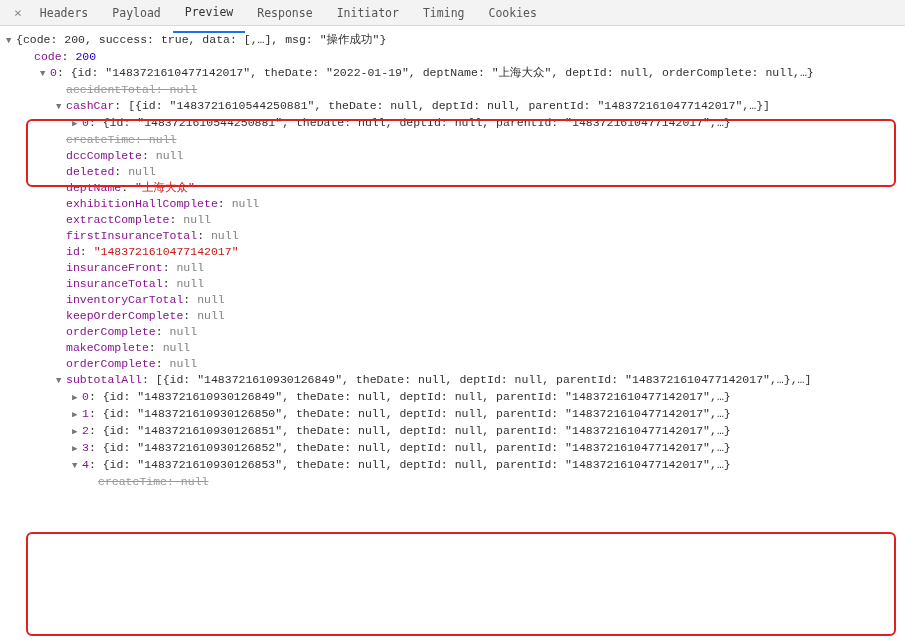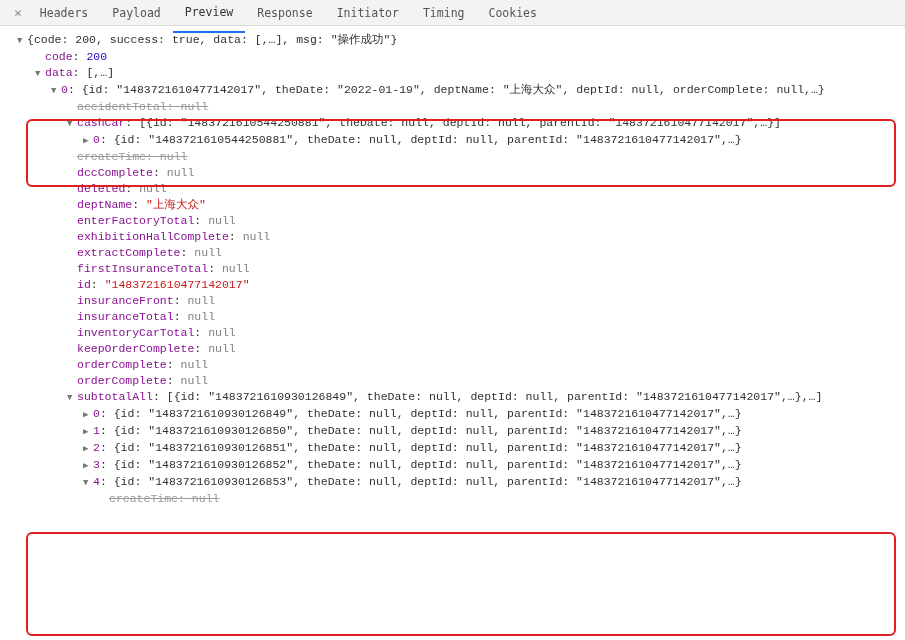--- a/index.html
+++ b/index.html
@@ -39,21 +39,21 @@
       color: #333;
       border-bottom: 2px solid #1a73e8;
     }
     .content {
       padding: 6px 0 6px 6px;
       font-family: Consolas, "Courier New", monospace;
       font-size: 11.5px;
       line-height: 16px;
       color: #303030;
     }
-    .row { white-space: nowrap; margin-left: 11px; }
+    .row { white-space: nowrap; }
     .ind1 { padding-left: 18px; }
     .ind2 { padding-left: 34px; }
     .ind3 { padding-left: 50px; }
     .ind4 { padding-left: 66px; }
     .caret {
       display: inline-block;
       width: 10px;
       color: #777;
       font-size: 9px;
       cursor: pointer;
@@ -88,60 +88,59 @@
   <span class="tab">Timing</span>
   <span class="tab">Cookies</span>
 </div>
 
 <div class="content">
 
   <div class="row"><span class="caret">▼</span><span class="brace">{code: 200, success: true, data: [,…], msg: "操作成功"}</span></div>
 
   <div class="row ind1"><span class="nocaret"></span><span class="key">code</span><span class="brace">: </span><span class="num">200</span></div>
 
-  <div class="row ind1"><span class="caret">▼</span><span class="key">data</span><span class="brace">: </span><span class="brace">[,…]</span></div>
 
   <div class="row ind2"><span class="caret">▼</span><span class="key">0</span><span class="brace">: </span><span class="brace">{id: "1483721610477142017", theDate: "2022-01-19", deptName: "上海大众", deptId: null, orderComplete: null,…}</span></div>
 
   <div class="row ind3 strike"><span class="nocaret"></span><span class="key">accidentTotal</span><span>: </span><span class="nul">null</span></div>
 
   <div class="row ind3"><span class="caret">▼</span><span class="key">cashCar</span><span class="brace">: </span><span class="brace">[{id: "1483721610544250881", theDate: null, deptId: null, parentId: "1483721610477142017",…}]</span></div>
 
   <div class="row ind4"><span class="caret">▶</span><span class="key">0</span><span class="brace">: </span><span class="brace">{id: "1483721610544250881", theDate: null, deptId: null, parentId: "1483721610477142017",…}</span></div>
 
 
   <div class="row ind3 strike"><span class="nocaret"></span><span class="key">createTime</span><span>: </span><span class="nul">null</span></div>
 
   <div class="row ind3"><span class="nocaret"></span><span class="key">dccComplete</span><span class="brace">: </span><span class="nul">null</span></div>
 
   <div class="row ind3"><span class="nocaret"></span><span class="key">deleted</span><span class="brace">: </span><span class="nul">null</span></div>
 
 
   <div class="row ind3"><span class="nocaret"></span><span class="key">deptName</span><span class="brace">: </span><span class="str">"上海大众"</span></div>
 
-  <div class="row ind3"><span class="nocaret"></span><span class="key">enterFactoryTotal</span><span class="brace">: </span><span class="nul">null</span></div>
 
   <div class="row ind3"><span class="nocaret"></span><span class="key">exhibitionHallComplete</span><span class="brace">: </span><span class="nul">null</span></div>
 
   <div class="row ind3"><span class="nocaret"></span><span class="key">extractComplete</span><span class="brace">: </span><span class="nul">null</span></div>
 
   <div class="row ind3"><span class="nocaret"></span><span class="key">firstInsuranceTotal</span><span class="brace">: </span><span class="nul">null</span></div>
 
   <div class="row ind3"><span class="nocaret"></span><span class="key">id</span><span class="brace">: </span><span class="str">"1483721610477142017"</span></div>
 
   <div class="row ind3"><span class="nocaret"></span><span class="key">insuranceFront</span><span class="brace">: </span><span class="nul">null</span></div>
 
   <div class="row ind3"><span class="nocaret"></span><span class="key">insuranceTotal</span><span class="brace">: </span><span class="nul">null</span></div>
 
   <div class="row ind3"><span class="nocaret"></span><span class="key">inventoryCarTotal</span><span class="brace">: </span><span class="nul">null</span></div>
 
   <div class="row ind3"><span class="nocaret"></span><span class="key">keepOrderComplete</span><span class="brace">: </span><span class="nul">null</span></div>
 
   <div class="row ind3"><span class="nocaret"></span><span class="key">orderComplete</span><span class="brace">: </span><span class="nul">null</span></div>
 
+  <div class="row ind3"><span class="nocaret"></span><span class="key">makeComplete</span><span class="brace">: </span><span class="nul">null</span></div>
 
   <div class="row ind3"><span class="nocaret"></span><span class="key">orderComplete</span><span class="brace">: </span><span class="nul">null</span></div>
 
 
   <div class="row ind3"><span class="caret">▼</span><span class="key">subtotalAll</span><span class="brace">: </span><span class="brace">[{id: "1483721610930126849", theDate: null, deptId: null, parentId: "1483721610477142017",…},…]</span></div>
 
   <div class="row ind4"><span class="caret">▶</span><span class="key">0</span><span class="brace">: </span><span class="brace">{id: "1483721610930126849", theDate: null, deptId: null, parentId: "1483721610477142017",…}</span></div>
 
   <div class="row ind4"><span class="caret">▶</span><span class="key">1</span><span class="brace">: </span><span class="brace">{id: "1483721610930126850", theDate: null, deptId: null, parentId: "1483721610477142017",…}</span></div>
 

